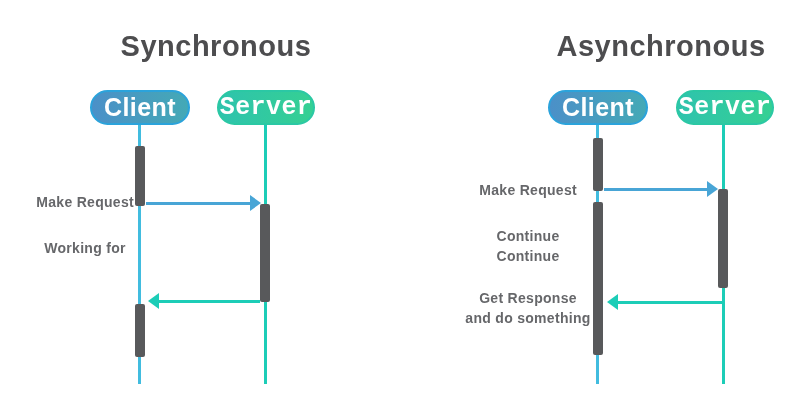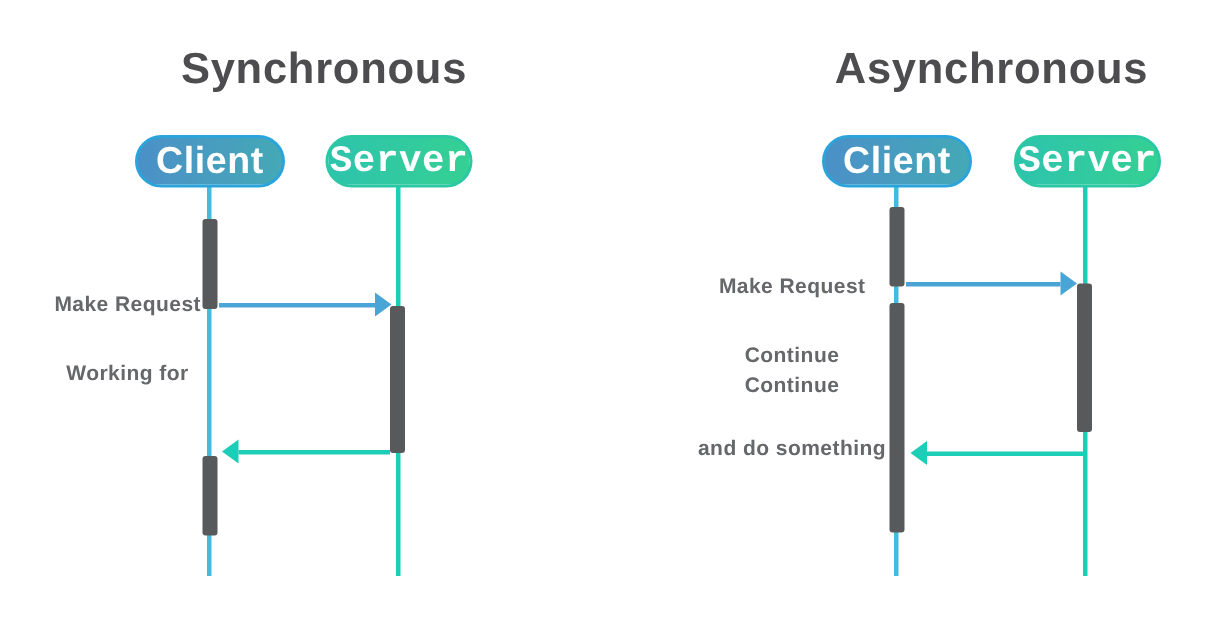--- a/index.html
+++ b/index.html
@@ -132,17 +132,18 @@
 
     <div class="abs msg-line response" style="left:618px; top:301px; width:104px;"></div>
     <div class="abs arrowhead left response" style="left:607px; top:294px;"></div>
 
     <div class="abs note right-align" style="left:460px; top:180px; width:117px;">Make Request</div>
     <div class="abs note center-align" style="left:468px; top:226px; width:120px;">
       <span>Continue</span>
       <span>Continue</span>
     </div>
     <div class="abs note center-align" style="left:448px; top:288px; width:160px;">
+      <span>Get Response</span>
       <span>and do something</span>
     </div>
   </div>
 
 </div>
 
 </body></html>

